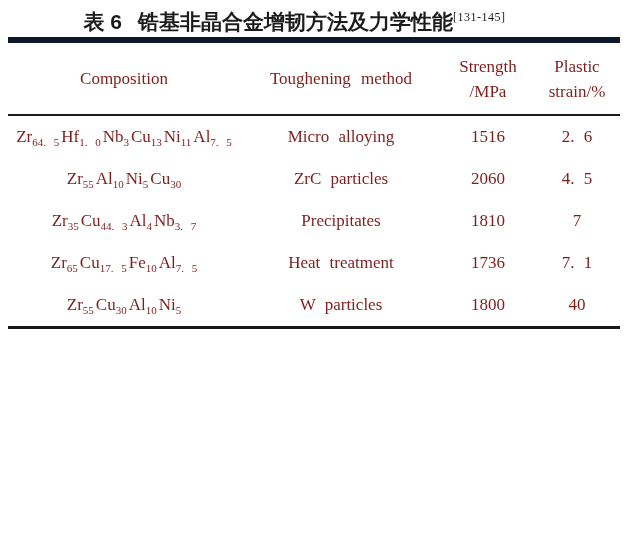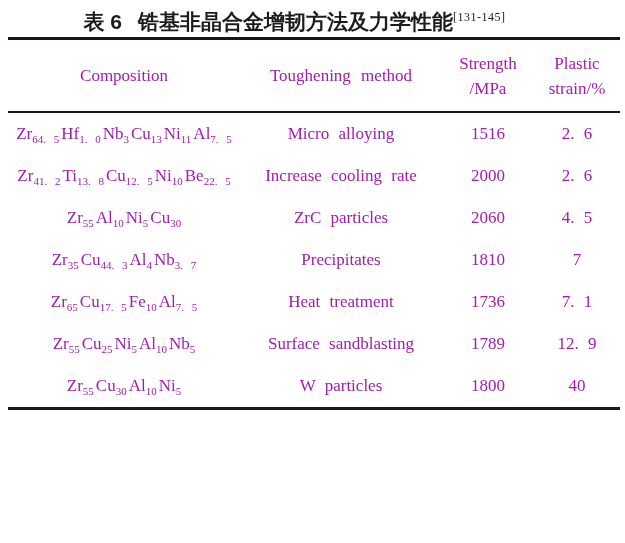--- a/index.html
+++ b/index.html
@@ -52,24 +52,24 @@
   .en-line2 {
     margin-left: 100px;
     line-height: 38px;
   }
 
   
   table.data-table {
     width: 612px;
     margin: 2px 0 0 8px;
     border-collapse: collapse;
-    border-top: 3px solid #0f172a;
+    border-top: 6px solid #0f172a;
     border-bottom: 3px solid #1a1a1a;
     font-size: 17px;
-    color: #a21caf;
+    color: #7f1d1d;
   }
   thead tr { border-bottom: 2px solid #1a1a1a; }
   th {
     font-weight: 400;
     height: 71px;
     vertical-align: middle;
     text-align: center;
     word-spacing: 6px;
     padding: 0;
   }
@@ -122,50 +122,38 @@
       </tr>
     </thead>
     <tbody id="table-body">
         <tr>
           <td><span class="seg">Zr<sub>64. 5</sub></span><span class="seg">Hf<sub>1. 0</sub></span><span class="seg">Nb<sub>3</sub></span><span class="seg">Cu<sub>13</sub></span><span class="seg">Ni<sub>11</sub></span><span class="seg">Al<sub>7. 5</sub></span></td>
           <td>Micro alloying</td>
           <td>1516</td>
           <td>2. 6</td>
         </tr>
         <tr>
-          <td><span class="seg">Zr<sub>41. 2</sub></span><span class="seg">Ti<sub>13. 8</sub></span><span class="seg">Cu<sub>12. 5</sub></span><span class="seg">Ni<sub>10</sub></span><span class="seg">Be<sub>22. 5</sub></span></td>
-          <td>Increase cooling rate</td>
-          <td>2000</td>
-          <td>2. 6</td>
-        </tr>
-        <tr>
           <td><span class="seg">Zr<sub>55</sub></span><span class="seg">Al<sub>10</sub></span><span class="seg">Ni<sub>5</sub></span><span class="seg">Cu<sub>30</sub></span></td>
           <td>ZrC particles</td>
           <td>2060</td>
           <td>4. 5</td>
         </tr>
         <tr>
           <td><span class="seg">Zr<sub>35</sub></span><span class="seg">Cu<sub>44. 3</sub></span><span class="seg">Al<sub>4</sub></span><span class="seg">Nb<sub>3. 7</sub></span></td>
           <td>Precipitates</td>
           <td>1810</td>
           <td>7</td>
         </tr>
         <tr>
           <td><span class="seg">Zr<sub>65</sub></span><span class="seg">Cu<sub>17. 5</sub></span><span class="seg">Fe<sub>10</sub></span><span class="seg">Al<sub>7. 5</sub></span></td>
           <td>Heat treatment</td>
           <td>1736</td>
           <td>7. 1</td>
         </tr>
         <tr>
-          <td><span class="seg">Zr<sub>55</sub></span><span class="seg">Cu<sub>25</sub></span><span class="seg">Ni<sub>5</sub></span><span class="seg">Al<sub>10</sub></span><span class="seg">Nb<sub>5</sub></span></td>
-          <td>Surface sandblasting</td>
-          <td>1789</td>
-          <td>12. 9</td>
-        </tr>
-        <tr>
           <td><span class="seg">Zr<sub>55</sub></span><span class="seg">Cu<sub>30</sub></span><span class="seg">Al<sub>10</sub></span><span class="seg">Ni<sub>5</sub></span></td>
           <td>W particles</td>
           <td>1800</td>
           <td>40</td>
         </tr>
       </tbody>
   </table>
 
 </div>
 

